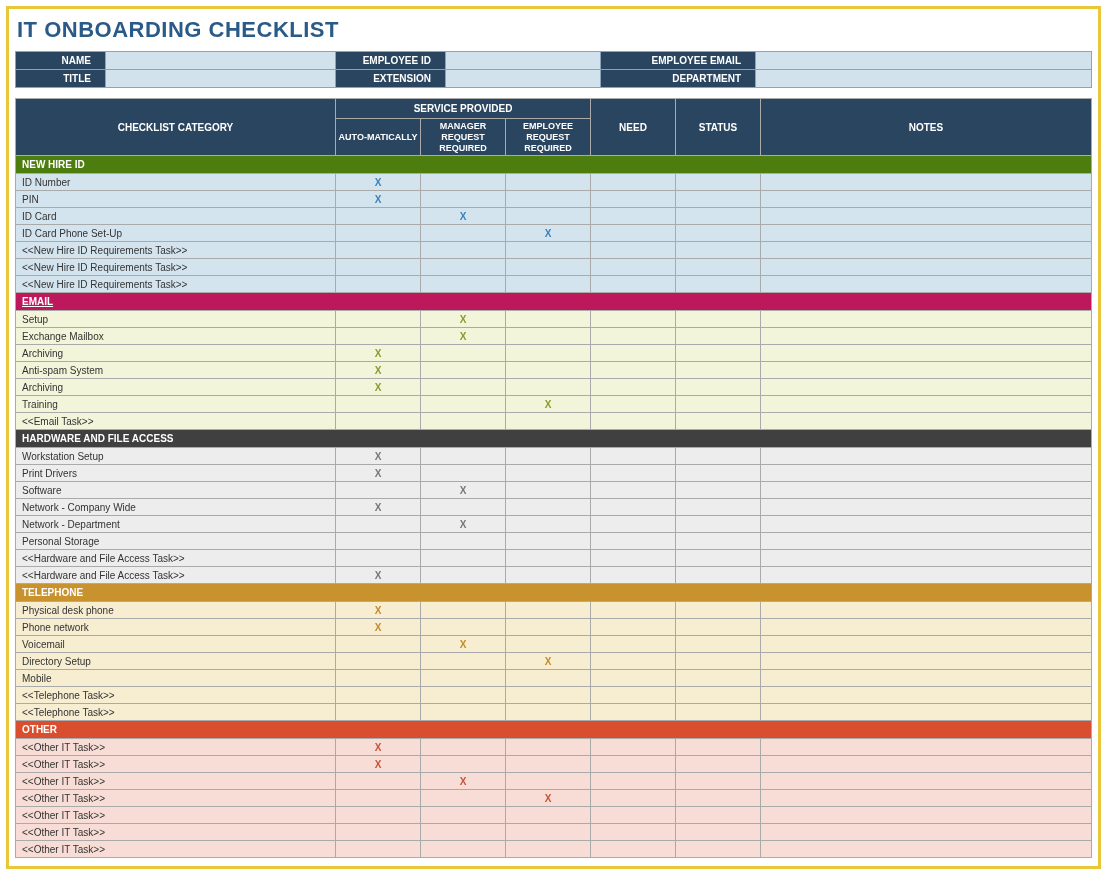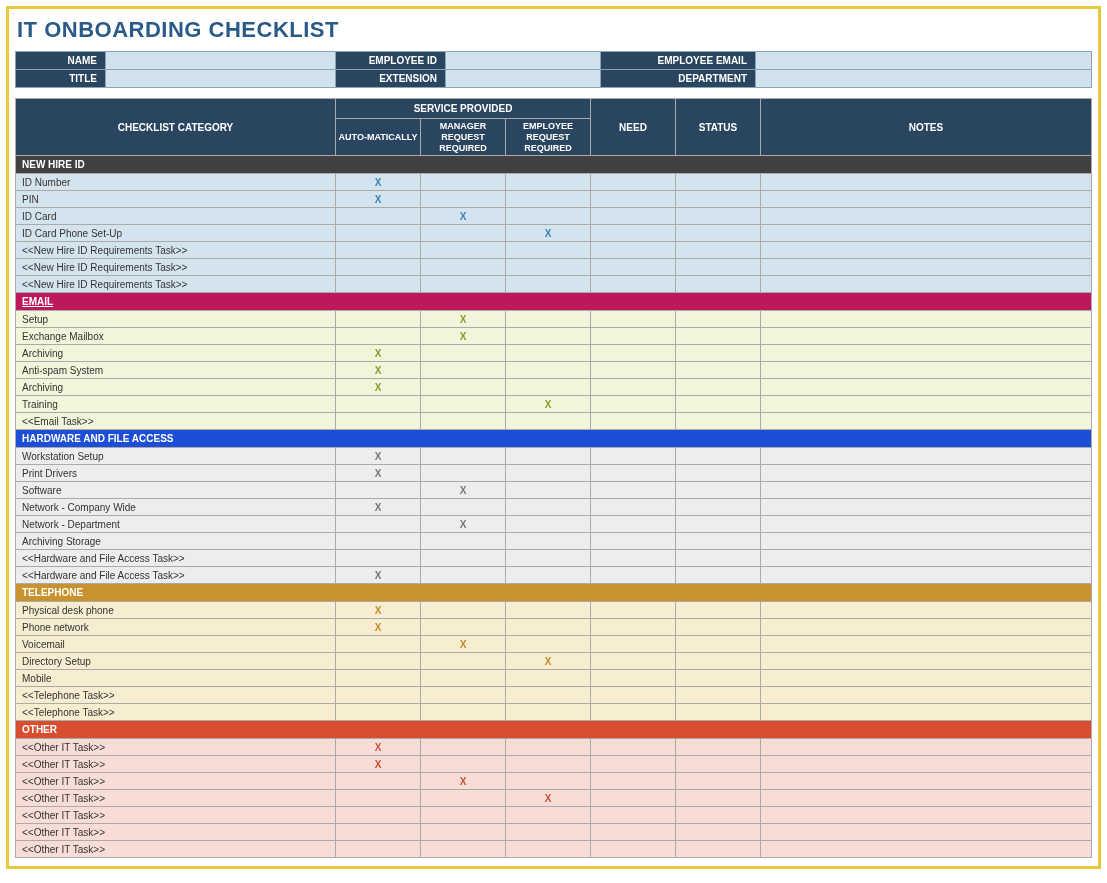--- a/index.html
+++ b/index.html
@@ -30,21 +30,21 @@
 .info-table td {
   border: 1px solid #8aa4b8;
   height: 18px;
   font-size: 10px;
 }
 .info-label {
   background: #2a4560;
   color: #fff;
   font-weight: bold;
   text-align: right;
-  padding: 2px 8px;
+  padding: 2px 14px;
 }
 .info-value {
   background: #d2e2ec;
   padding: 2px 6px;
 }
 
 
 .gap { height: 10px; }
 .main-table {
   border-collapse: collapse;
@@ -81,27 +81,27 @@
   padding: 2px 6px;
   font-size: 10px;
   color: #333;
 }
 .data-row td.mark {
   text-align: center;
   font-weight: bold;
   color: #3b7aa6;
 }
 
-.sec-newhire { background: #404040; }
+.sec-newhire { background: #4d7c0f; }
 .row-newhire { background: #d4e4ef; }
 .row-newhire td.mark { color: #3b82b8; }
 .sec-email { background: #be185d; text-decoration: underline; }
 .row-email { background: #f2f5d9; }
 .row-email td.mark { color: #8a9a30; }
-.sec-hardware { background: #1d4ed8; }
+.sec-hardware { background: #404040; }
 .row-hardware { background: #ededed; }
 .row-hardware td.mark { color: #777; }
 .sec-telephone { background: #c8922e; margin-left: 20px; }
 .row-telephone { background: #f7edd0; }
 .row-telephone td.mark { color: #c28c2a; }
 .sec-other { background: #d94e2e; }
 .row-other { background: #f7ddd5; }
 .row-other td.mark { color: #c7543a; }
 </style>
 </head>
@@ -341,21 +341,21 @@
         <tr class="data-row row-hardware">
           <td>Network - Department</td>
           <td class="mark"></td>
           <td class="mark">X</td>
           <td class="mark"></td>
           <td></td>
           <td></td>
           <td></td>
         </tr>
         <tr class="data-row row-hardware">
-          <td>Archiving Storage</td>
+          <td>Personal Storage</td>
           <td class="mark"></td>
           <td class="mark"></td>
           <td class="mark"></td>
           <td></td>
           <td></td>
           <td></td>
         </tr>
         <tr class="data-row row-hardware">
           <td>&lt;&lt;Hardware and File Access Task&gt;&gt;</td>
           <td class="mark"></td>

